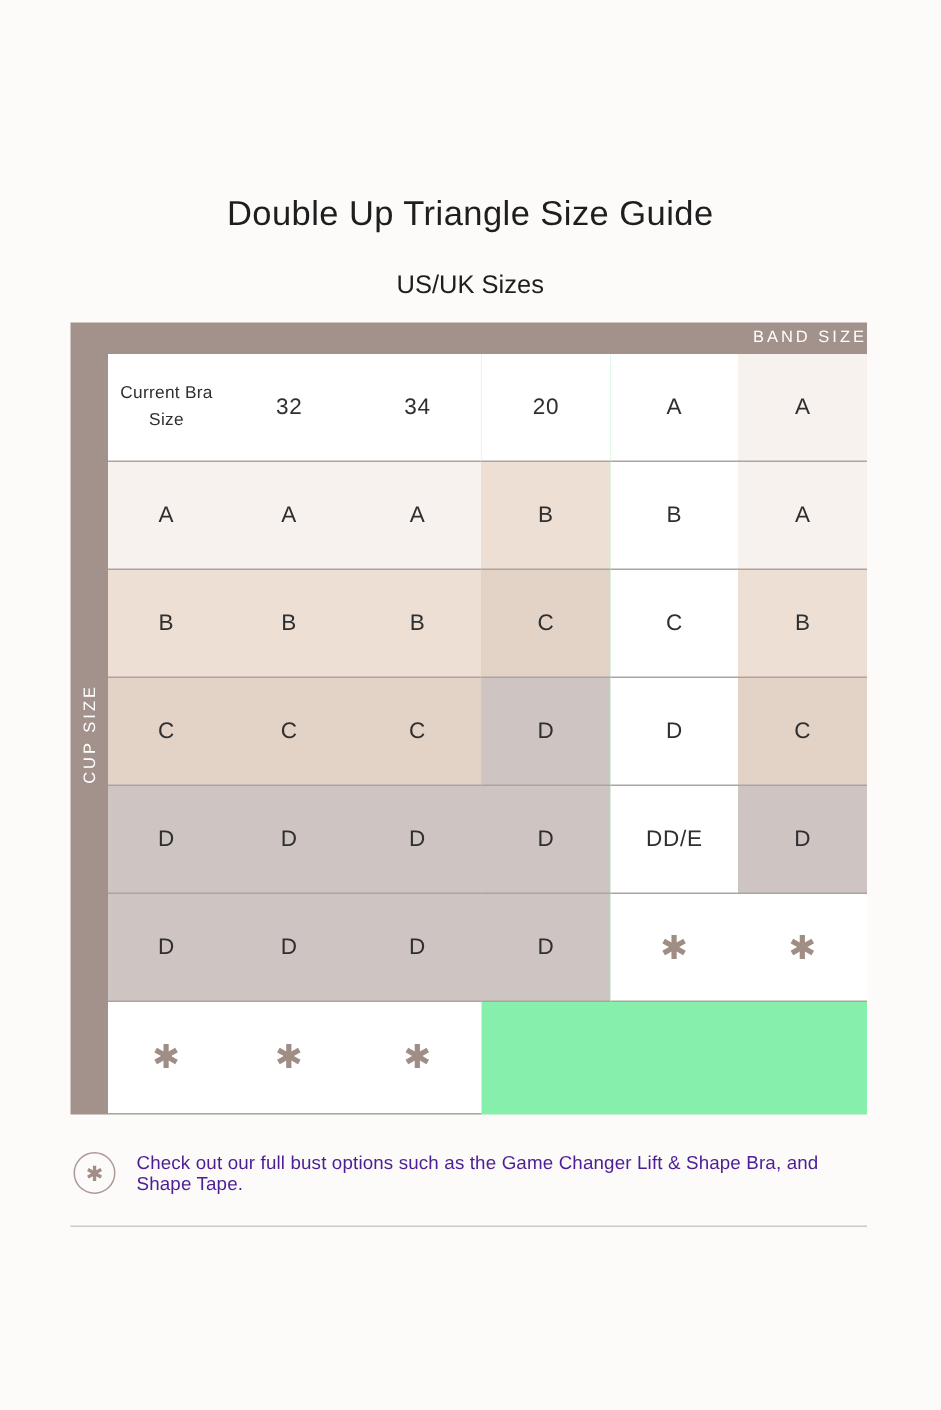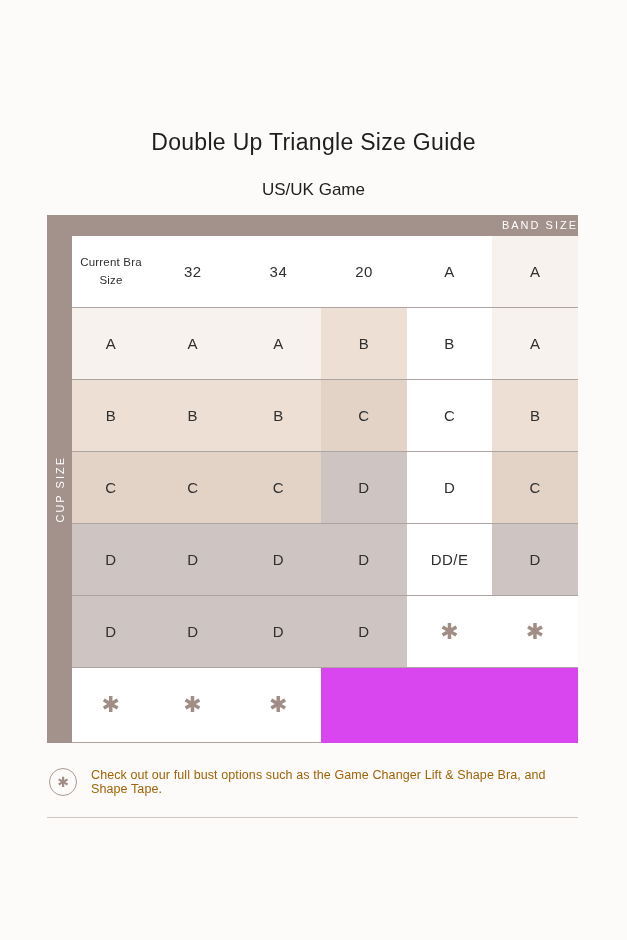--- a/index.html
+++ b/index.html
@@ -71,21 +71,21 @@
     font-size: 11px;
     letter-spacing: 2px;
     text-transform: uppercase;
     white-space: nowrap;
   }
   .size-grid {
     flex: 1;
     display: grid;
     grid-template-columns: 78px repeat(5, 1fr);
     grid-template-rows: 72px 72px 72px 72px 72px 72px 75px;
-    background: #d946ef;
+    background: #86efac;
   }
   .cell {
     display: flex;
     align-items: center;
     justify-content: center;
     font-size: 15px;
     letter-spacing: 0.5px;
     border-bottom: 1px solid var(--divider, #aba4a0);
     color: #2f2f2f;
     background: #ffffff;
@@ -127,36 +127,36 @@
     align-items: center;
     justify-content: center;
     color: var(--asterisk, #a08d85);
     font-size: 14px;
     background: transparent;
   }
   .footnote-text {
     margin-left: 14px;
     font-size: 12.5px;
     letter-spacing: 0.1px;
-    color: #a16207;
+    color: #4c1d95;
   }
   .bottom-rule {
     position: absolute;
     top: 817px;
     left: 47px;
     width: 531px;
     height: 1px;
     background: #cfc8c2;
   }
 </style>
 </head>
 <body>
 
 <h1 class="page-title">Double Up Triangle Size Guide</h1>
-<h2 class="page-subtitle">US/UK Game</h2>
+<h2 class="page-subtitle">US/UK Sizes</h2>
 
 <div class="size-table">
   <div class="band-bar">BAND SIZE</div>
   <div class="table-body">
     <div class="cup-bar">
       <span>CUP SIZE</span>
     </div>
     <div class="size-grid">
       <div class="cell corner-cell">
         <span>Current Bra Size</span>

